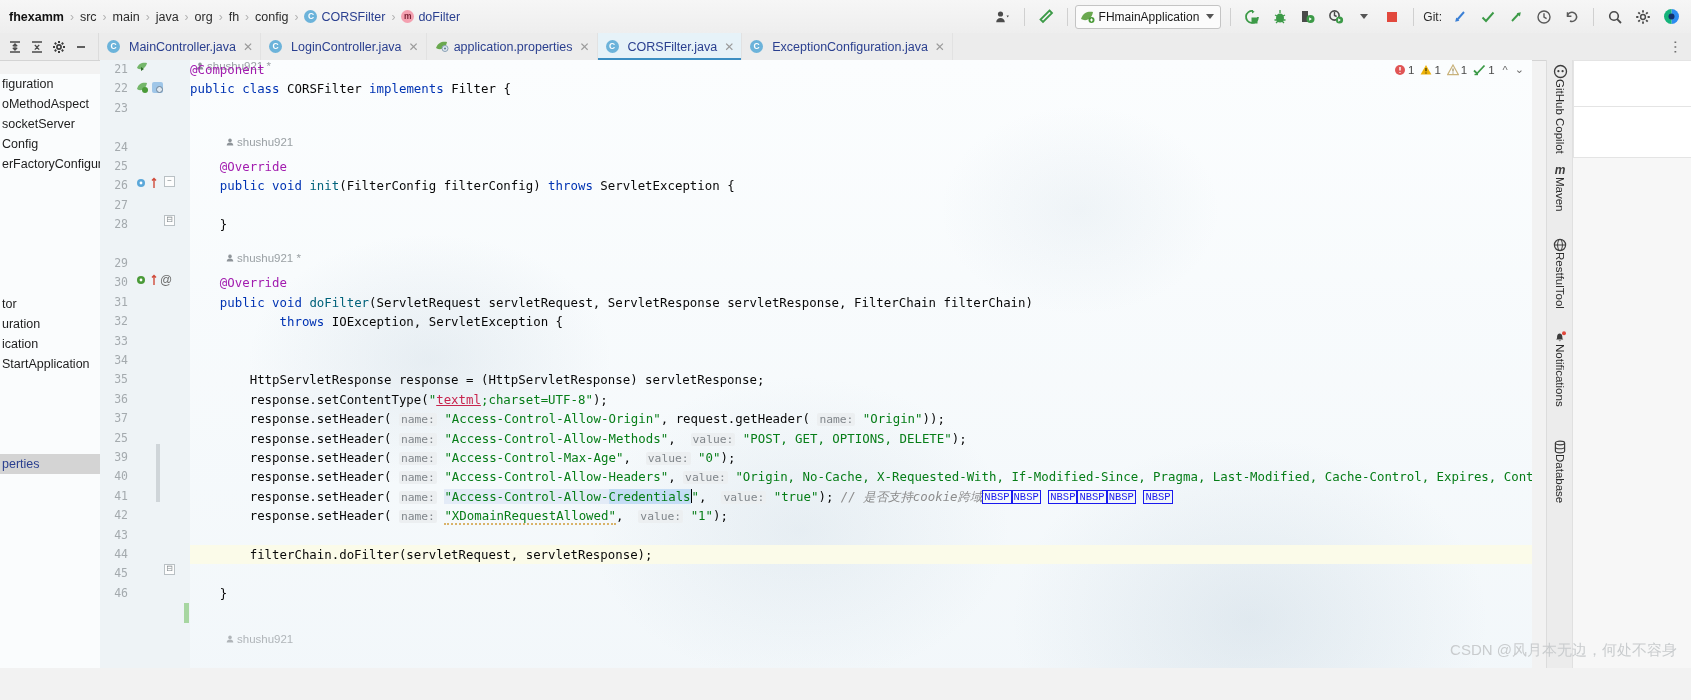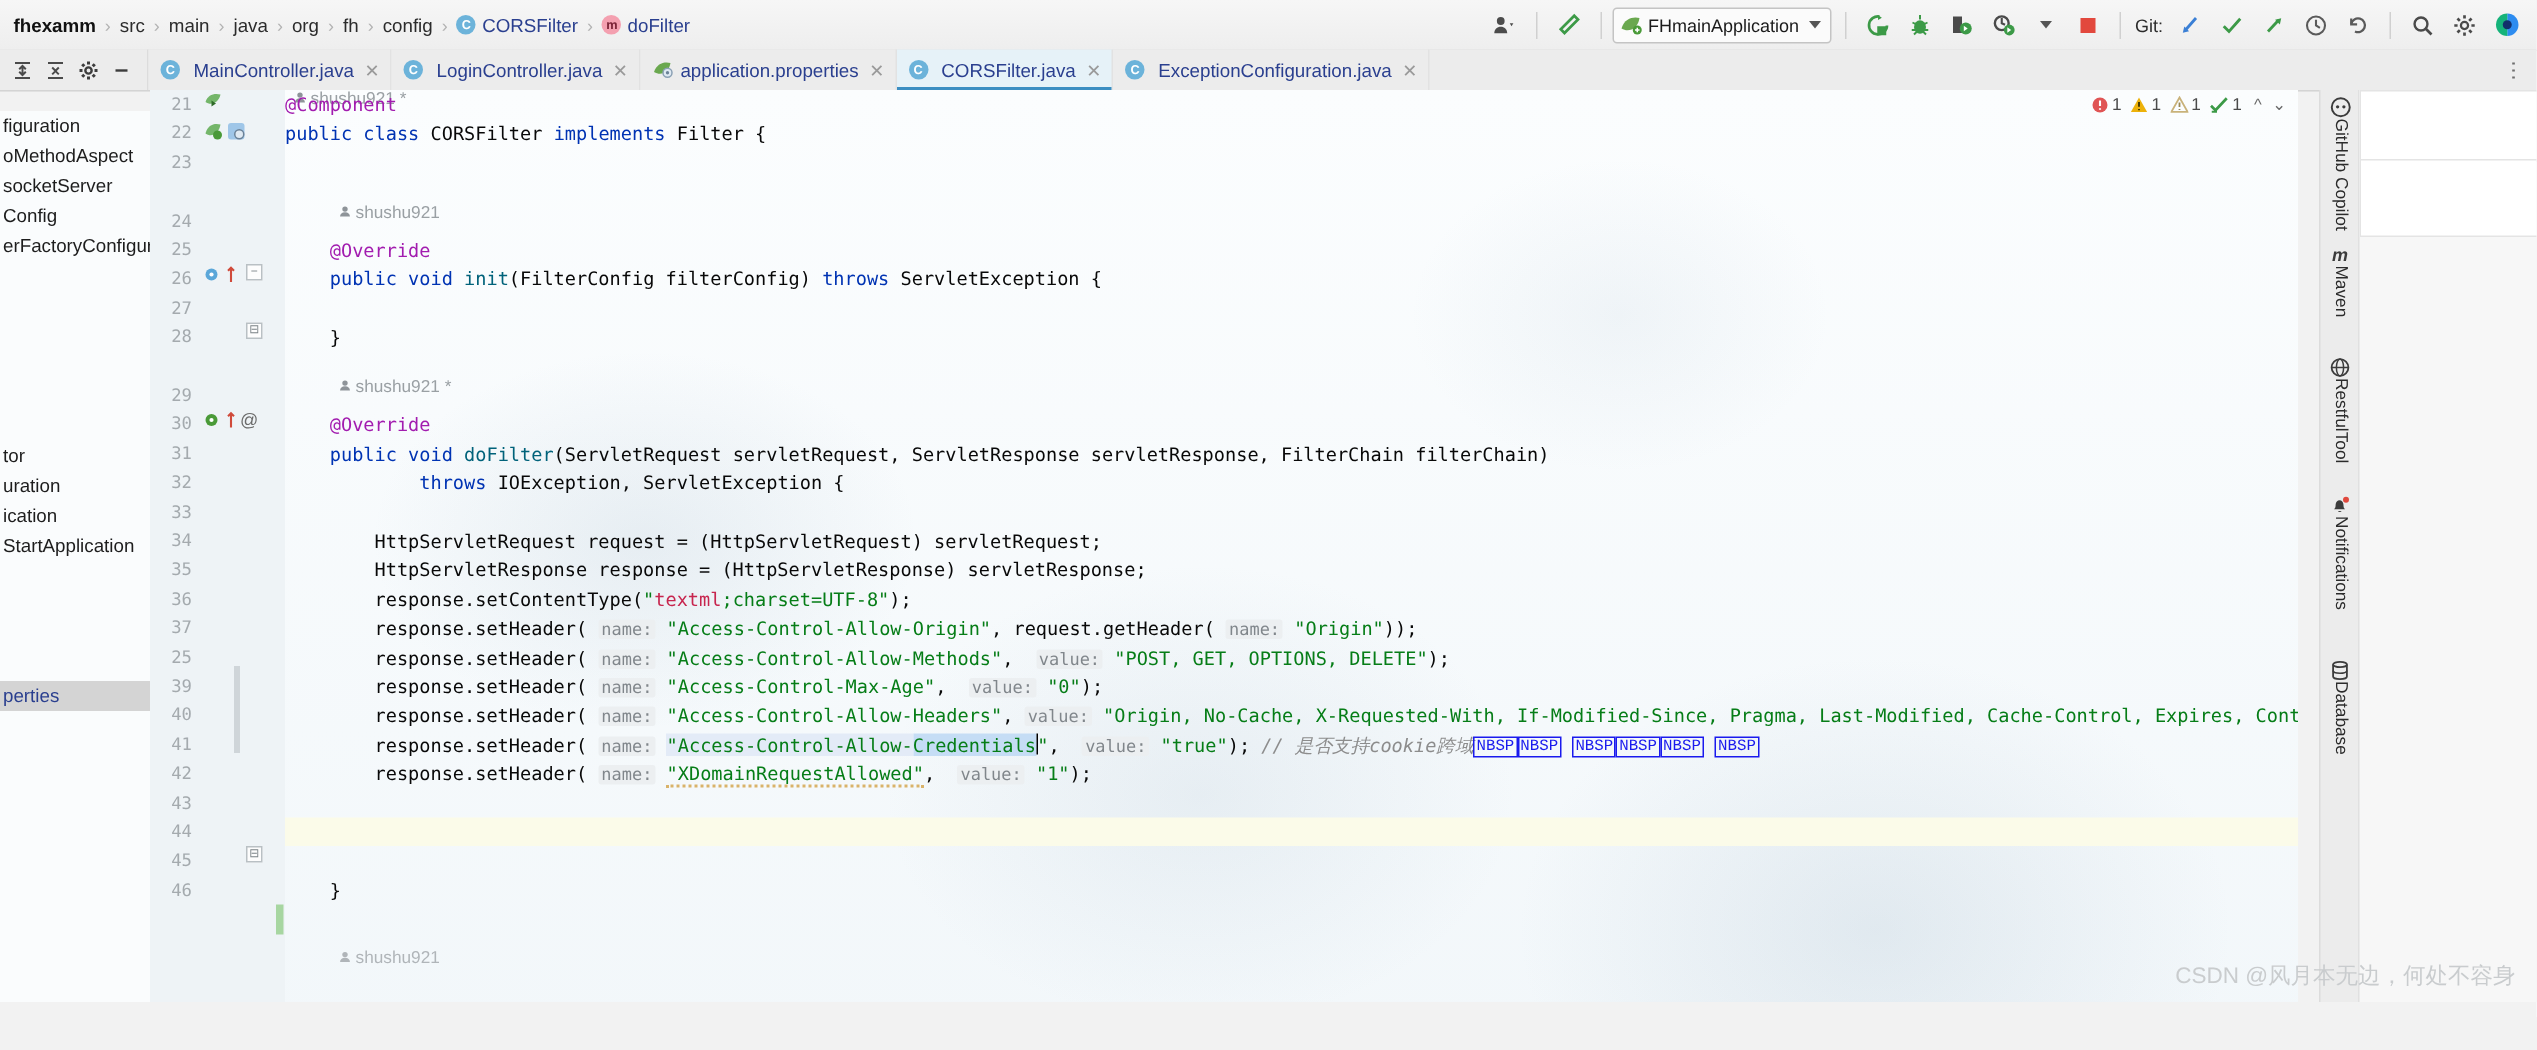--- a/index.html
+++ b/index.html
@@ -98,21 +98,21 @@
 
   .codearea{position:absolute;left:90px;top:0;width:1342px;height:640px;overflow:hidden;
             font-family:"DejaVu Sans Mono", monospace;font-size:12.4px;}
   .ln{position:absolute;left:0;height:19.4px;line-height:19.4px;white-space:pre;}
   .hl-row{position:absolute;left:-90px;width:1522px;height:19.4px;background:#fbfbe9;}
   .kw{color:#0033b3;}
   .ann{color:#a21caf;}
   .str{color:#067d17;}
   .cmt{color:#8c8c8c;font-style:italic;}
   .hintp{background:#eceff1;color:#80868b;border-radius:2px;padding:0 2px;font-size:11.3px;text-align:center;}
-  .red{color:#c7254e;}
+  .red{color:#c7254e;text-decoration:underline;}
   .plain{color:#080808;}
   .nbsp{display:inline-block;border:1px solid #1a1aee;color:#1a1aee;font-size:10.5px;
         line-height:12px;padding:0 1px;margin:0 0px;vertical-align:1px;font-family:Liberation Mono, monospace;}
   .sel-text{background:#c5ddf5;}
   .sel-soft{background:#e3ebf7;}
   .caret-bar{display:inline-block;width:1px;height:14px;background:#000;vertical-align:-2px;}
   .squiggle{border-bottom:2px dotted #d9b36a;}
 
   
   .inspect{
@@ -500,36 +500,36 @@
 
         <div class="vcsline" style="top:190px;left:36px"><svg class="person" width="8" height="8" viewBox="0 0 8 8">
               <circle cx="4" cy="2.4" r="1.8" fill="#8e9499"></circle>
               <path d="M0.7 7.4c0-1.8 1.3-2.9 3.3-2.9s3.3 1.1 3.3 2.9z" fill="#8e9499"></path>
             </svg><span>shushu921 *</span></div>
 
         <div class="ln" style="top:213.4px">    <span class="ann">@Override</span></div>
         <div class="ln" style="top:232.8px">    <span class="kw">public</span> <span class="kw">void</span> <span style="color:#00627a">doFilter</span><span class="plain">(ServletRequest servletRequest, ServletResponse servletResponse, FilterChain filterChain)</span></div>
         <div class="ln" style="top:252.2px">            <span class="kw">throws</span><span class="plain"> IOException, ServletException {</span></div>
 
-        <div class="ln" style="top:291px">        <span class="plain">HttpServletRequest request = (HttpServletRequest) servletRequest;</span></div>
         <div class="ln" style="top:310.4px">        <span class="plain">HttpServletResponse response = (HttpServletResponse) servletResponse;</span></div>
         <div class="ln" style="top:329.8px">        <span class="plain">response.setContentType(</span><span class="str">"</span><span class="red">textml</span><span class="str">;charset=UTF-8"</span><span class="plain">);</span></div>
 
         <div class="ln" style="top:349.2px">        <span class="plain">response.setHeader( </span><span class="hintp">name:</span><span class="plain"> </span><span class="str">"Access-Control-Allow-Origin"</span><span class="plain">, request.getHeader( </span><span class="hintp">name:</span><span class="plain"> </span><span class="str">"Origin"</span><span class="plain">));</span></div>
 
         <div class="ln" style="top:368.6px">        <span class="plain">response.setHeader( </span><span class="hintp">name:</span><span class="plain"> </span><span class="str">"Access-Control-Allow-Methods"</span><span class="plain">,  </span><span class="hintp">value:</span><span class="plain"> </span><span class="str">"POST, GET, OPTIONS, DELETE"</span><span class="plain">);</span></div>
 
         <div class="ln" style="top:388px">        <span class="plain">response.setHeader( </span><span class="hintp">name:</span><span class="plain"> </span><span class="str">"Access-Control-Max-Age"</span><span class="plain">,  </span><span class="hintp">value:</span><span class="plain"> </span><span class="str">"0"</span><span class="plain">);</span></div>
 
         <div class="ln" style="top:407.4px">        <span class="plain">response.setHeader( </span><span class="hintp">name:</span><span class="plain"> </span><span class="str">"Access-Control-Allow-Headers"</span><span class="plain">, </span><span class="hintp">value:</span><span class="plain"> </span><span class="str">"Origin, No-Cache, X-Requested-With, If-Modified-Since, Pragma, Last-Modified, Cache-Control, Expires, Content-Type, X-E4M-With,userId,toke</span></div>
 
         <div class="ln" style="top:426.8px">        <span class="plain">response.setHeader( </span><span class="hintp">name:</span><span class="plain"> </span><span class="str sel-soft">"Access-Control-Allow-</span><span class="str sel-text">Credentials</span><span class="caret-bar"></span><span class="str">"</span><span class="plain">,  </span><span class="hintp">value:</span><span class="plain"> </span><span class="str">"true"</span><span class="plain">); </span><span class="cmt">// 是否支持cookie跨域</span><span class="nbsp">NBSP</span><span class="nbsp">NBSP</span><span class="plain"> </span><span class="nbsp">NBSP</span><span class="nbsp">NBSP</span><span class="nbsp">NBSP</span><span class="plain"> </span><span class="nbsp">NBSP</span></div>
 
         <div class="ln" style="top:446.2px">        <span class="plain">response.setHeader( </span><span class="hintp">name:</span><span class="plain"> </span><span class="str squiggle">"XDomainRequestAllowed"</span><span class="plain">,  </span><span class="hintp">value:</span><span class="plain"> </span><span class="str">"1"</span><span class="plain">);</span></div>
 
+        <div class="ln" style="top:485px">        <span class="plain">filterChain.doFilter(servletRequest, servletResponse);</span></div>
         <div class="ln" style="top:523.8px">    <span class="plain">}</span></div>
 
         <div class="vcsline" style="top:571px;left:36px;color:#b0b5b9;"><svg class="person" width="8" height="8" viewBox="0 0 8 8">
               <circle cx="4" cy="2.4" r="1.8" fill="#b0b5b9"></circle>
               <path d="M0.7 7.4c0-1.8 1.3-2.9 3.3-2.9s3.3 1.1 3.3 2.9z" fill="#b0b5b9"></path>
             </svg><span>shushu921</span></div>
       </div>
 
       <div class="inspect">
         <span class="grp">

